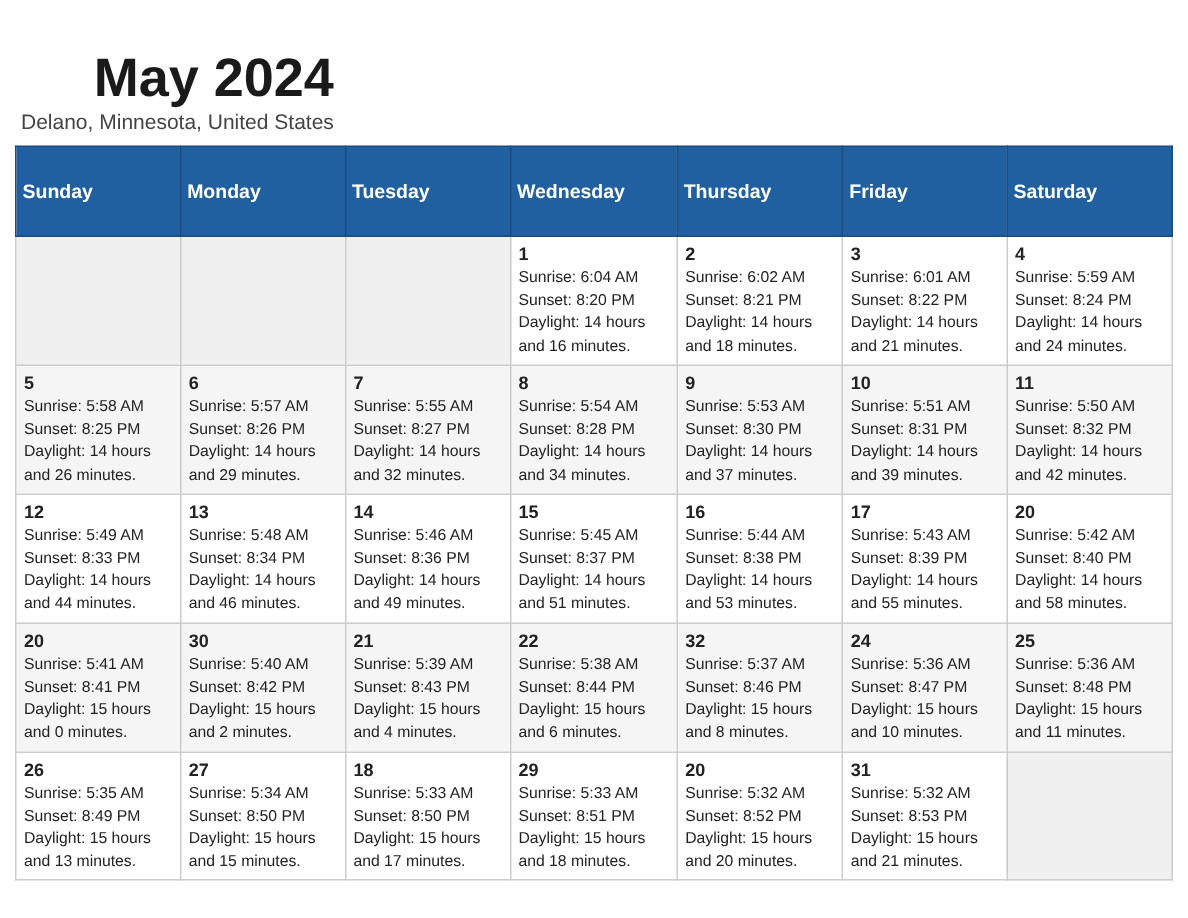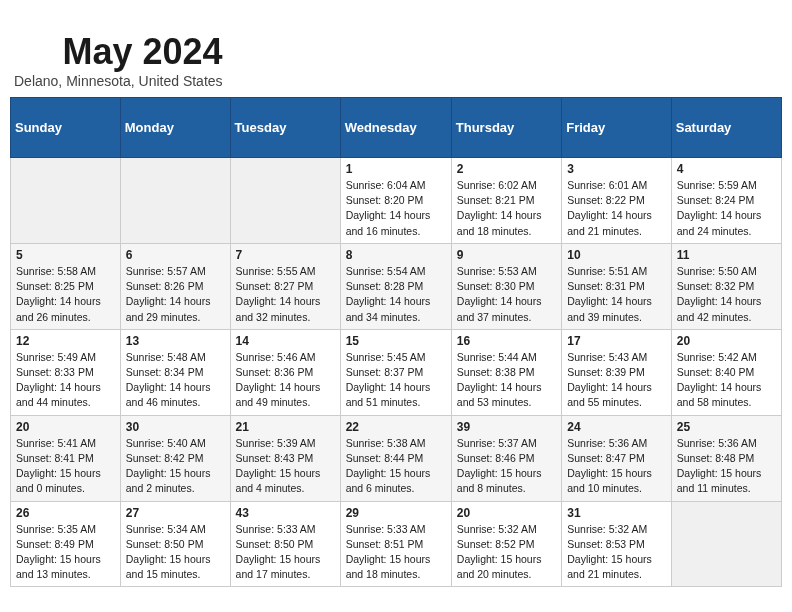--- a/index.html
+++ b/index.html
@@ -209,21 +209,21 @@
         </td>
         <td>
           <div class="day-num">21</div>
           <div class="day-info">Sunrise: 5:39 AM<br>Sunset: 8:43 PM<br>Daylight: 15 hours<br>and 4 minutes.</div>
         </td>
         <td>
           <div class="day-num">22</div>
           <div class="day-info">Sunrise: 5:38 AM<br>Sunset: 8:44 PM<br>Daylight: 15 hours<br>and 6 minutes.</div>
         </td>
         <td>
-          <div class="day-num">39</div>
+          <div class="day-num">32</div>
           <div class="day-info">Sunrise: 5:37 AM<br>Sunset: 8:46 PM<br>Daylight: 15 hours<br>and 8 minutes.</div>
         </td>
         <td>
           <div class="day-num">24</div>
           <div class="day-info">Sunrise: 5:36 AM<br>Sunset: 8:47 PM<br>Daylight: 15 hours<br>and 10 minutes.</div>
         </td>
         <td>
           <div class="day-num">25</div>
           <div class="day-info">Sunrise: 5:36 AM<br>Sunset: 8:48 PM<br>Daylight: 15 hours<br>and 11 minutes.</div>
         </td>
@@ -231,21 +231,21 @@
       <tr>
         <td>
           <div class="day-num">26</div>
           <div class="day-info">Sunrise: 5:35 AM<br>Sunset: 8:49 PM<br>Daylight: 15 hours<br>and 13 minutes.</div>
         </td>
         <td>
           <div class="day-num">27</div>
           <div class="day-info">Sunrise: 5:34 AM<br>Sunset: 8:50 PM<br>Daylight: 15 hours<br>and 15 minutes.</div>
         </td>
         <td>
-          <div class="day-num">43</div>
+          <div class="day-num">18</div>
           <div class="day-info">Sunrise: 5:33 AM<br>Sunset: 8:50 PM<br>Daylight: 15 hours<br>and 17 minutes.</div>
         </td>
         <td>
           <div class="day-num">29</div>
           <div class="day-info">Sunrise: 5:33 AM<br>Sunset: 8:51 PM<br>Daylight: 15 hours<br>and 18 minutes.</div>
         </td>
         <td>
           <div class="day-num">20</div>
           <div class="day-info">Sunrise: 5:32 AM<br>Sunset: 8:52 PM<br>Daylight: 15 hours<br>and 20 minutes.</div>
         </td>

